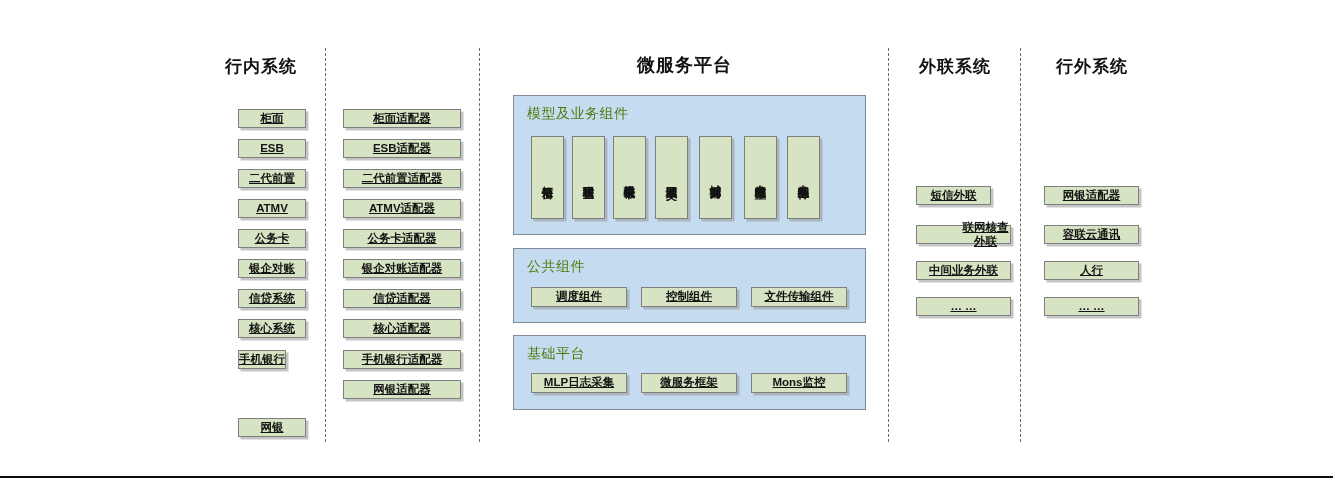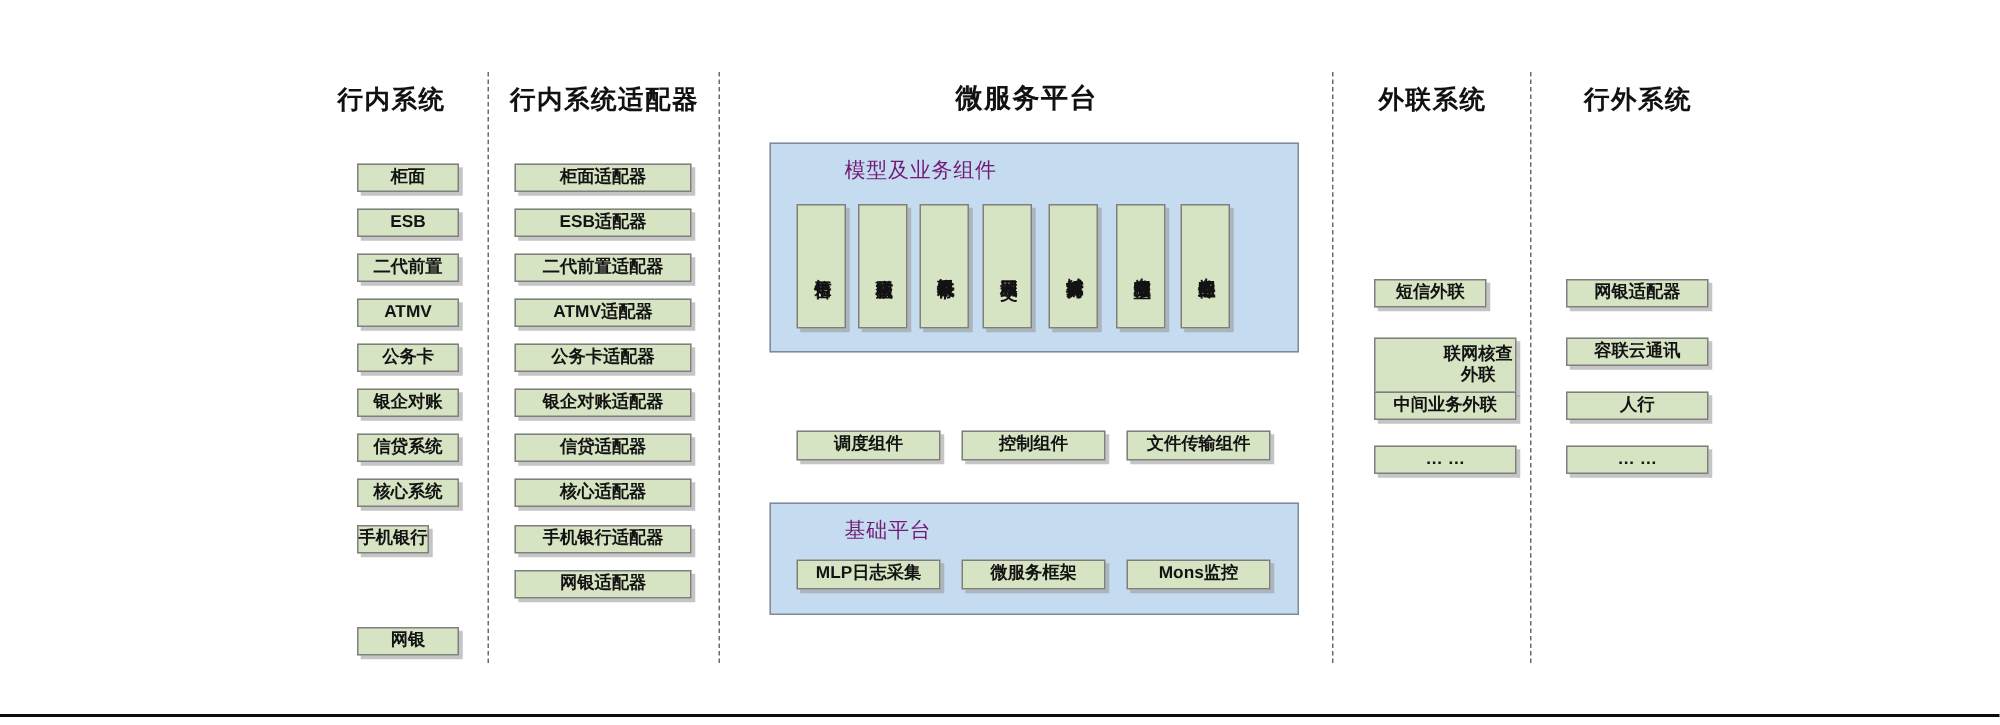--- a/index.html
+++ b/index.html
@@ -49,20 +49,21 @@
     box-shadow: 2.5px 2.5px 0 0 rgba(150,150,150,0.55);
     display: flex;
     align-items: center;
     justify-content: center;
     font-size: 11.5px;
     color: #131313;
     font-weight: bold;
     box-sizing: border-box;
     text-align: center;
     line-height: 1.15;
+    text-decoration: underline;
   }
 
   
   .node-vert {
     position: absolute;
     background: #d7e4c3;
     border: 1.3px solid #7f7f7f;
     box-shadow: 2.5px 2.5px 0 0 rgba(150,150,150,0.55);
     box-sizing: border-box;
     display: flex;
@@ -85,24 +86,23 @@
     position: absolute;
     background: #c5dcf0;
     border: 1.3px solid #7f8a96;
     box-sizing: border-box;
   }
   .panel-title {
     position: absolute;
     left: 13px;
     top: 9px;
     font-size: 14px;
-    color: #701a75;
+    color: #4d7c0f;
     font-weight: normal;
     letter-spacing: 0.5px;
-    margin-left: 36px;
   }
 
   
   .bottom-rule {
     position: absolute;
     left: 0;
     width: 1333px;
     height: 0;
     border-top: 2px solid #0c0c0c;
   }
@@ -111,21 +111,20 @@
 <body>
 
 <div id="canvas">
 
   <div class="divider" style="left:325px;"></div>
   <div class="divider" style="left:479px;"></div>
   <div class="divider" style="left:888px;"></div>
   <div class="divider" style="left:1020px;"></div>
 
   <div class="col-title" style="left:206px; top:55px; width:110px;">行内系统</div>
-  <div class="col-title" style="left:327px; top:55px; width:152px;">行内系统适配器</div>
   <div class="col-title" style="left:481px; top:53px; width:407px; font-size:18px;">微服务平台</div>
   <div class="col-title" style="left:1022px; top:55px; width:140px;">行外系统</div>
   <div class="col-title" style="left:890px; top:55px; width:130px;">外联系统</div>
 
   <div class="node" style="left:238px; top:109px; width:68px; height:19px;">柜面</div>
   <div class="node" style="left:238px; top:139px; width:68px; height:19px;">ESB</div>
   <div class="node" style="left:238px; top:169px; width:68px; height:19px;">二代前置</div>
   <div class="node" style="left:238px; top:199px; width:68px; height:19px;">ATMV</div>
   <div class="node" style="left:238px; top:229px; width:68px; height:19px;">公务卡</div>
   <div class="node" style="left:238px; top:259px; width:68px; height:19px;">银企对账</div>
@@ -163,33 +162,36 @@
   <div class="node-vert" style="left:699px; top:136px; width:33px; height:83px;">
     <span>城商行清算</span>
   </div>
   <div class="node-vert" style="left:744px; top:136px; width:33px; height:83px;">
     <span>中间业务模型</span>
   </div>
   <div class="node-vert" style="left:787px; top:136px; width:33px; height:83px;">
     <span>中间业务组件</span>
   </div>
 
+  <div class="panel" style="left:513px; top:248px; width:353px; height:75px;">
+    <div class="panel-title">公共组件</div>
+  </div>
   <div class="node" style="left:531px; top:287px; width:96px; height:20px;">调度组件</div>
   <div class="node" style="left:641px; top:287px; width:96px; height:20px;">控制组件</div>
   <div class="node" style="left:751px; top:287px; width:96px; height:20px;">文件传输组件</div>
 
   <div class="panel" style="left:513px; top:335px; width:353px; height:75px;">
     <div class="panel-title">基础平台</div>
   </div>
   <div class="node" style="left:531px; top:373px; width:96px; height:20px;">MLP日志采集</div>
   <div class="node" style="left:641px; top:373px; width:96px; height:20px;">微服务框架</div>
   <div class="node" style="left:751px; top:373px; width:96px; height:20px;">Mons监控</div>
 
   <div class="node" style="left:916px; top:186px; width:75px; height:19px;">短信外联</div>
-  <div class="node" style="left:916px; top:225px; width:95px; height:37px;padding-left:44px;">联网核查外联</div>
+  <div class="node" style="left:916px; top:225px; width:95px; height:19px;padding-left:44px;">联网核查外联</div>
   <div class="node" style="left:916px; top:261px; width:95px; height:19px;">中间业务外联</div>
   <div class="node" style="left:916px; top:297px; width:95px; height:19px;">… …</div>
 
   <div class="node" style="left:1044px; top:186px; width:95px; height:19px;">网银适配器</div>
   <div class="node" style="left:1044px; top:225px; width:95px; height:19px;">容联云通讯</div>
   <div class="node" style="left:1044px; top:261px; width:95px; height:19px;">人行</div>
   <div class="node" style="left:1044px; top:297px; width:95px; height:19px;">… …</div>
 
   <div class="bottom-rule" style="top:476px;"></div>
 

